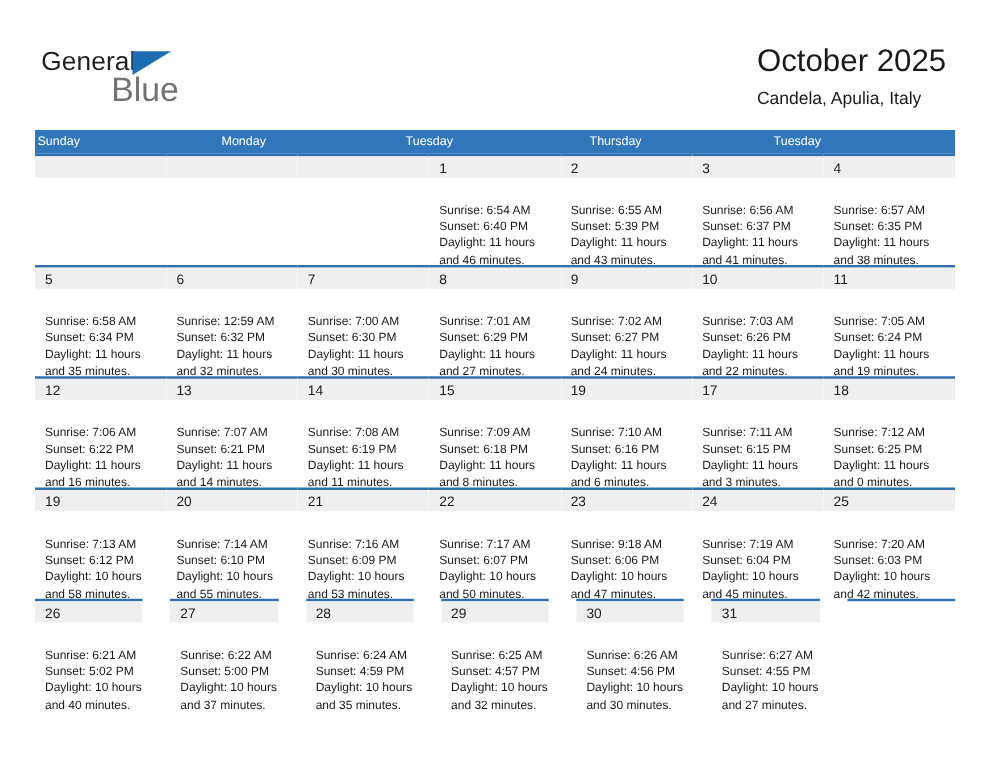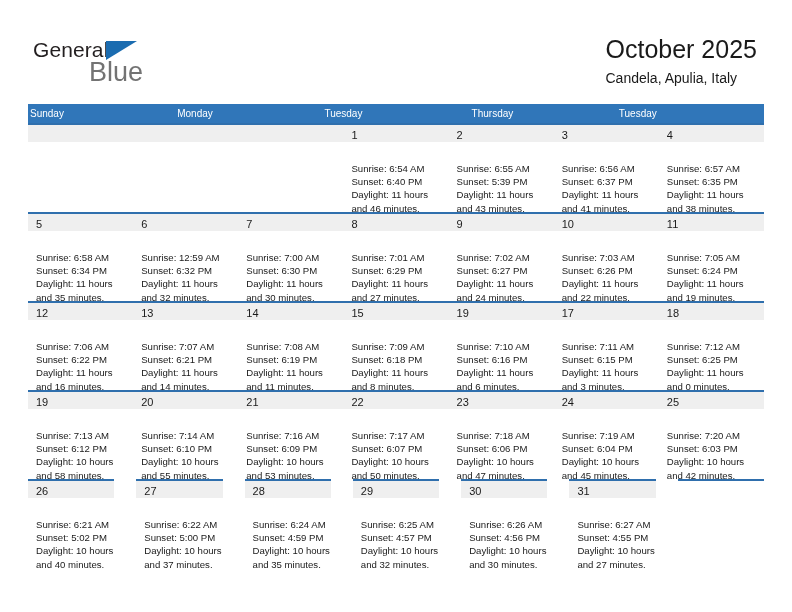--- a/index.html
+++ b/index.html
@@ -389,21 +389,21 @@
         <div class="day-info">
           <div>Sunrise: 7:17 AM</div>
           <div>Sunset: 6:07 PM</div>
           <div>Daylight: 10 hours</div>
           <div>and 50 minutes.</div>
         </div>
       </div>
       <div class="day-cell">
         <div class="daynum-strip"><span class="daynum">23</span></div>
         <div class="day-info">
-          <div>Sunrise: 7:18 AM</div>
+          <div>Sunrise: 9:18 AM</div>
           <div>Sunset: 6:06 PM</div>
           <div>Daylight: 10 hours</div>
           <div>and 47 minutes.</div>
         </div>
       </div>
       <div class="day-cell">
         <div class="daynum-strip"><span class="daynum">24</span></div>
         <div class="day-info">
           <div>Sunrise: 7:19 AM</div>
           <div>Sunset: 6:04 PM</div>

